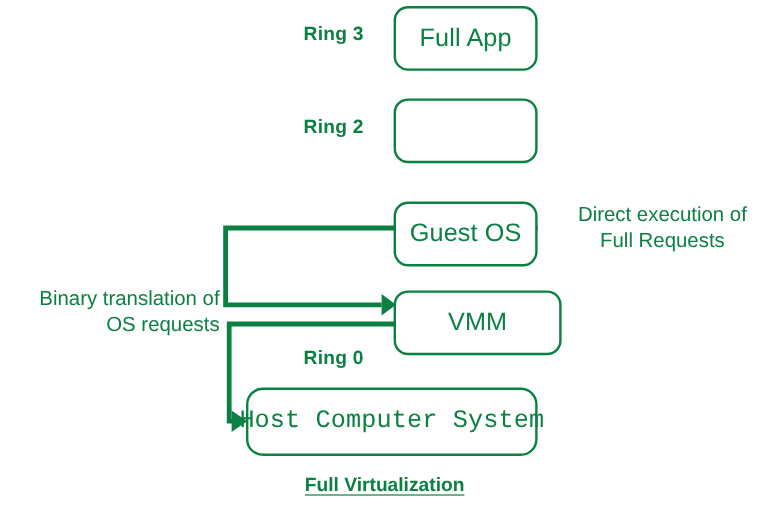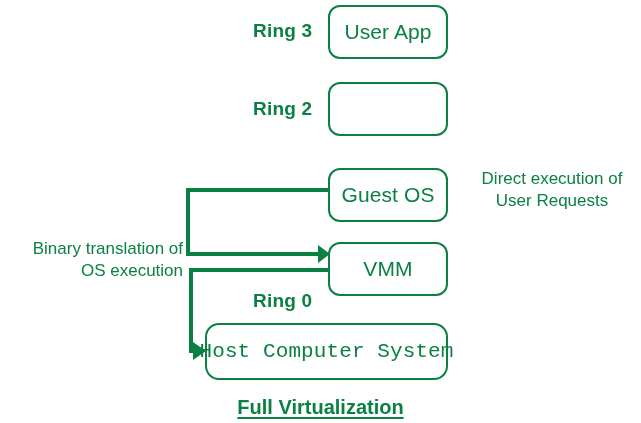--- a/index.html
+++ b/index.html
@@ -28,29 +28,29 @@
     justify-content: center;
     color: #0b8043;
     font-size: 21px;
     font-weight: 400;
     letter-spacing: 0.1px;
     white-space: nowrap;
   }
   #node-user-app   { left: 328px; top: 5px;   width: 120px; height: 54px; }
   #node-ring2-box  { left: 328px; top: 82px;  width: 120px; height: 54px; }
   #node-guest-os   { left: 328px; top: 168px; width: 120px; height: 54px; }
-  #node-vmm        { left: 328px; top: 242px; width: 120px; height: 54px; }
+  #node-vmm        { left: 328px; top: 242px; width: 140px; height: 54px; }
   #node-host       { left: 205px; top: 323px; width: 243px; height: 57px;
                      border-radius: 14px; font-family: Liberation Mono, monospace; }
 
   
   .ring-label {
     position: absolute;
     color: #0b8043;
-    font-size: 19px;
+    font-size: 16px;
     font-weight: bold;
     white-space: nowrap;
     letter-spacing: 0.2px;
   }
   #ring-3 { left: 253px; top: 20px; }
   #ring-2 { left: 253px; top: 98px; }
   #ring-1 { left: 253px; top: 190px; }
   #ring-0 { left: 253px; top: 266px; margin-top: 24px; }
 
   
@@ -66,21 +66,21 @@
   #annot-right { left: 468px; top: 168px; width: 168px; text-align: center; }
 
   
   #caption {
     position: absolute;
     left: 0;
     top: 396px;
     width: 641px;
     text-align: center;
     color: #0b8043;
-    font-size: 20px;
+    font-size: 16px;
     font-weight: bold;
     text-decoration: underline;
     text-underline-offset: 3px;
   }
 
   
   #connectors {
     position: absolute;
     left: 0;
     top: 0;
@@ -101,21 +101,21 @@
       <polygon points="318,245 330,254 318,263" fill="#0b8043"></polygon>
     </g>
 
     <g>
       <path d="M 448 270 L 191 270 L 191 351 L 196 351" fill="none" stroke="#0b8043" stroke-width="4" stroke-linecap="butt" stroke-linejoin="miter"></path>
       <polygon points="193,342 206,351 193,360" fill="#0b8043"></polygon>
     </g>
   </svg>
 
   <div class="node" id="node-user-app">
-    <span>User App</span>
+    <span>Full App</span>
   </div>
 
   <div class="node" id="node-ring2-box">
     <span></span>
   </div>
 
   <div class="node" id="node-guest-os">
     <span>Guest OS</span>
   </div>
 
@@ -125,19 +125,19 @@
 
   <div class="node" id="node-host">
     <span>Host Computer System</span>
   </div>
 
   <div class="ring-label" id="ring-3">Ring 3</div>
   <div class="ring-label" id="ring-2">Ring 2</div>
   <div class="ring-label" id="ring-0">Ring 0</div>
 
   <div class="annotation" id="annot-left">Binary translation of
-OS execution</div>
+OS requests</div>
   <div class="annotation" id="annot-right">Direct execution of
-User Requests</div>
+Full Requests</div>
 
   <div id="caption">Full Virtualization</div>
 
 </div>
 
 </body></html>

